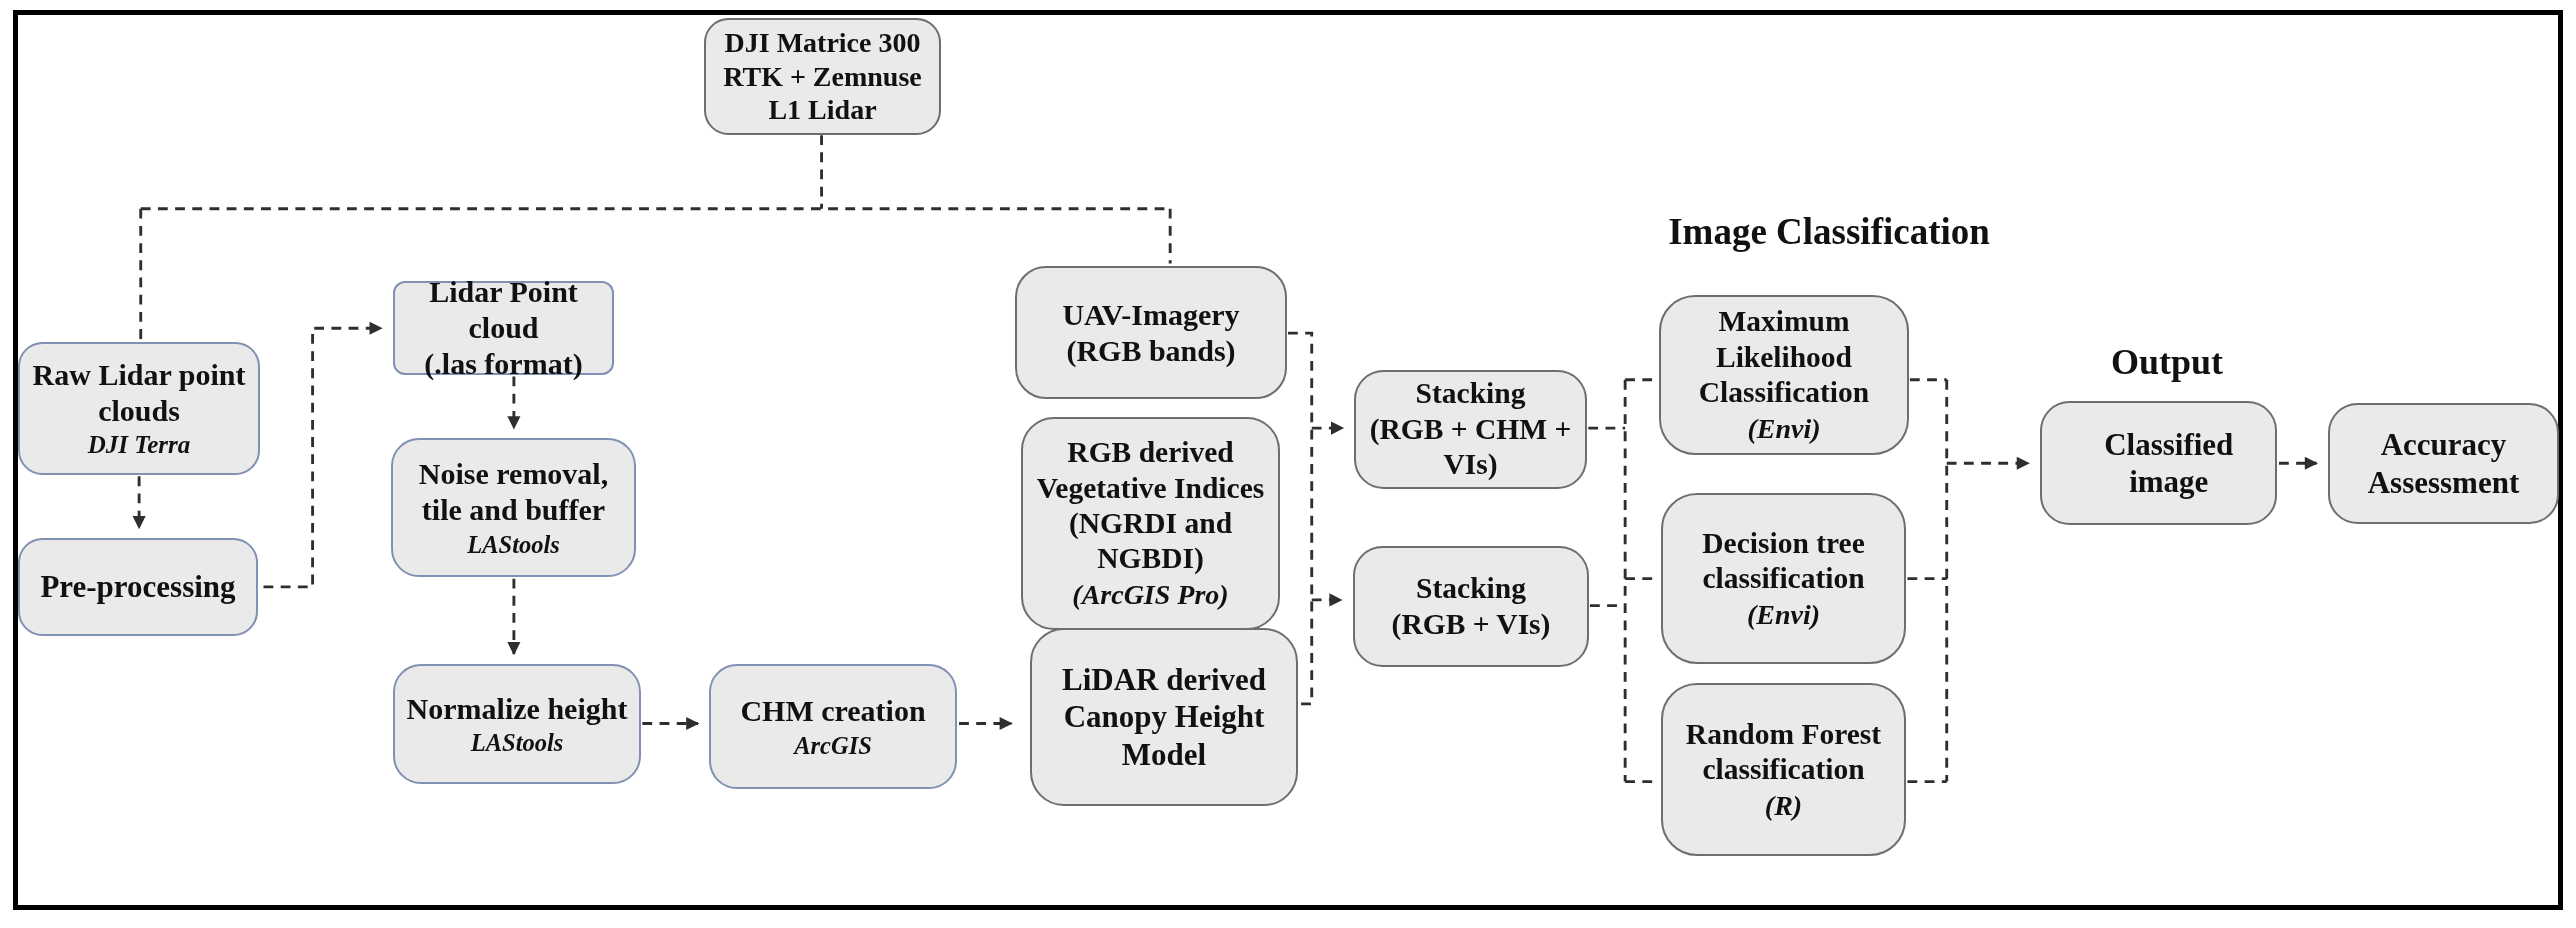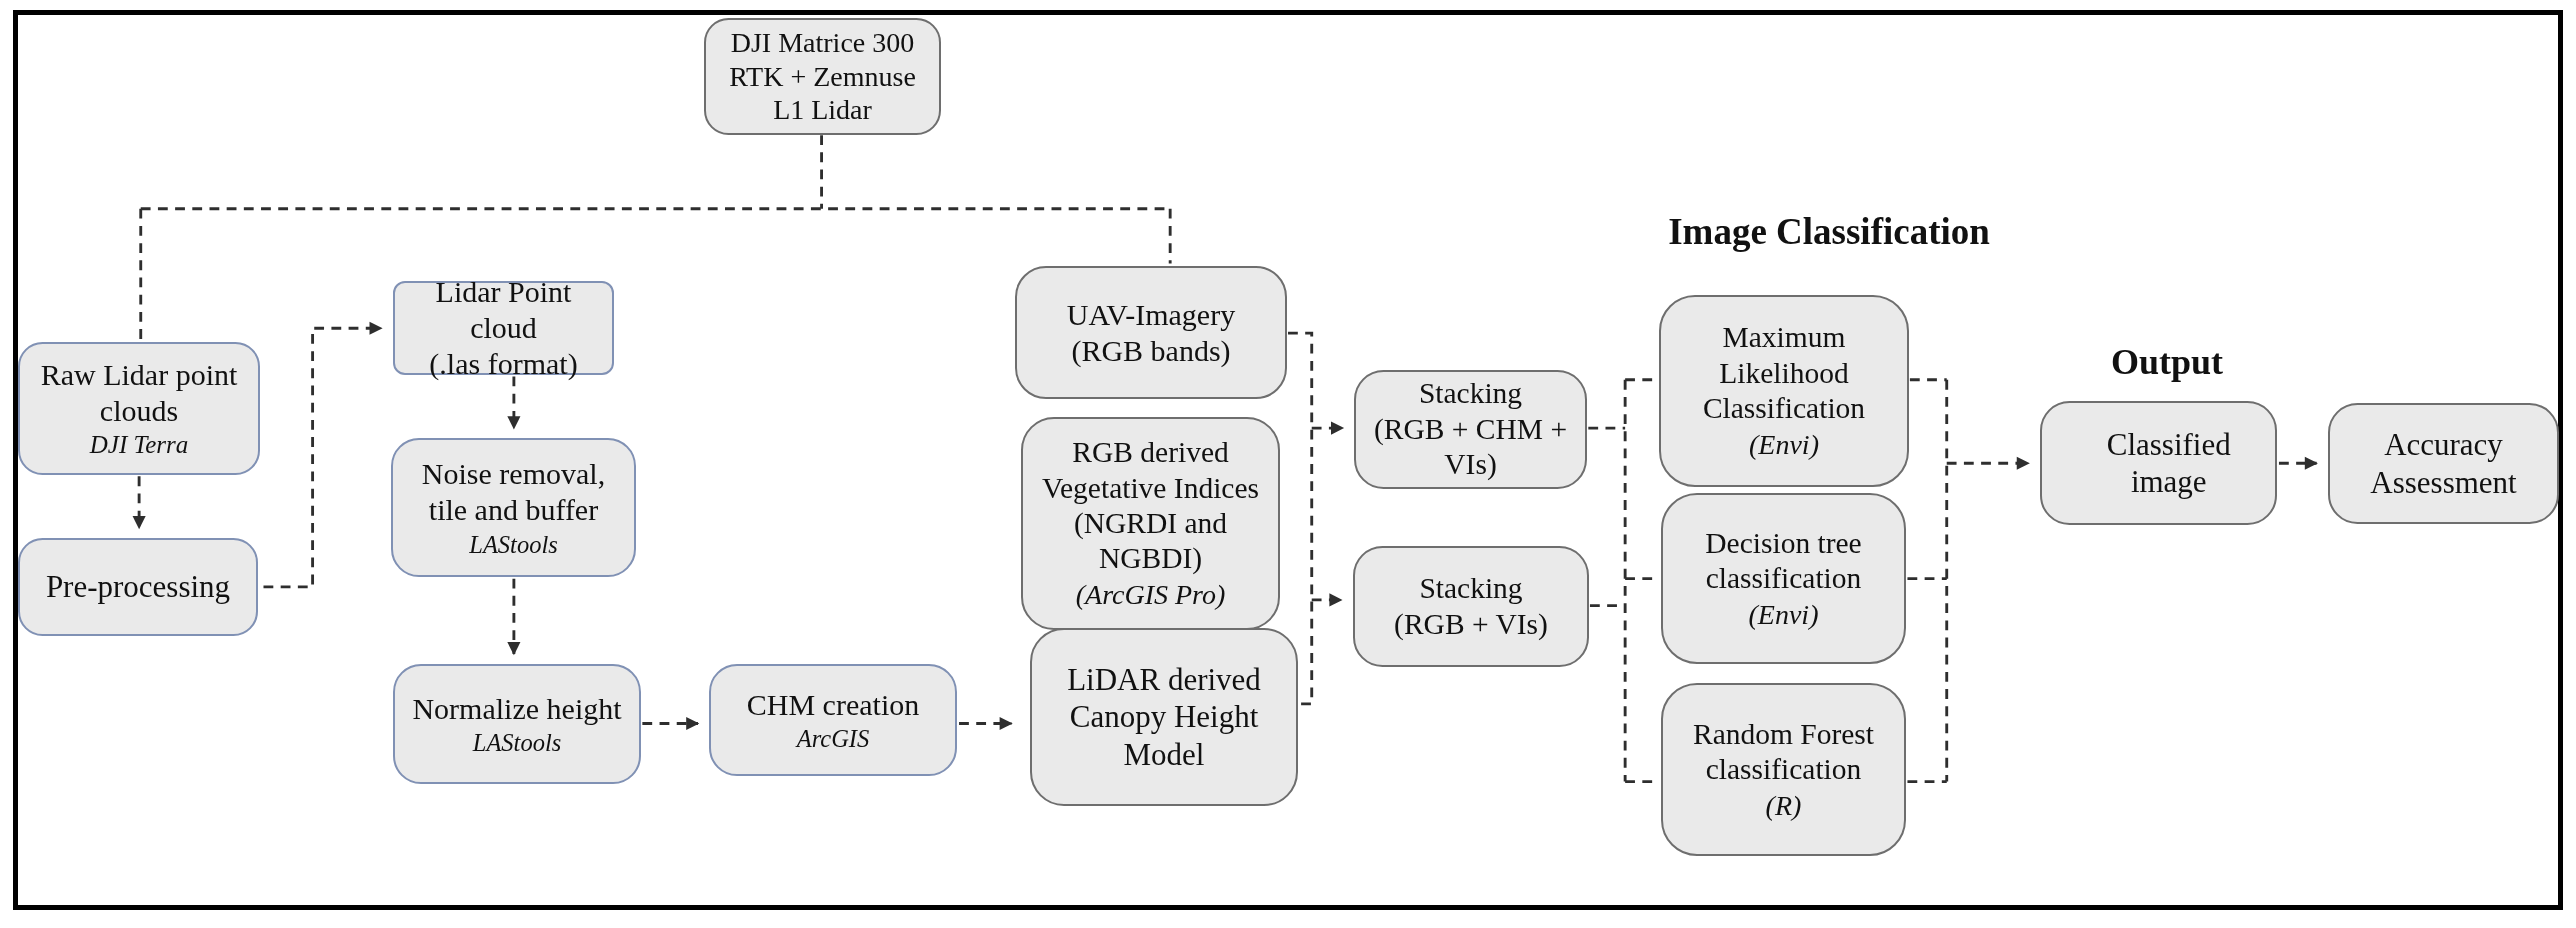--- a/index.html
+++ b/index.html
@@ -20,21 +20,21 @@
   .node{
     position:absolute;
     box-sizing:border-box;
     background:#eaeaea;
     display:flex;
     flex-direction:column;
     align-items:center;
     justify-content:center;
     text-align:center;
     color:#111111;
-    font-weight:normal;
+    font-weight:bold;
     line-height:1.2;
     padding:3.3px 6.5px;
   }
   .node.blue{border:2px solid #8091b4;}
   .node.gray{border:2px solid #6e6e6e;}
   .node .sub{font-style:italic;margin-top:1.6px;}
   .sec-title{
     position:absolute;
     transform:translate(-50%,-50%);
     font-weight:bold;
@@ -105,21 +105,21 @@
       </div>
       <div class="node blue" style="left: 391px; top: 438px; width: 245px; height: 139px; border-radius: 28px; font-size: 30px;">
         <div>Noise removal,</div>
         <div>tile and buffer</div>
         <div class="sub" style="font-size: 24.5px;">LAStools</div>
       </div>
       <div class="node blue" style="left: 393px; top: 664px; width: 248px; height: 120px; border-radius: 28px; font-size: 30px;">
         <div>Normalize height</div>
         <div class="sub" style="font-size: 24.5px;">LAStools</div>
       </div>
-      <div class="node blue" style="left: 709px; top: 664px; width: 248px; height: 112px; border-radius: 28px; font-size: 30px; text-align: right;">
+      <div class="node blue" style="left: 709px; top: 664px; width: 248px; height: 125px; border-radius: 28px; font-size: 30px; text-align: right;">
         <div>CHM creation</div>
         <div class="sub" style="font-size: 24.5px;">ArcGIS</div>
       </div>
       <div class="node gray" style="left: 1015px; top: 266px; width: 272px; height: 133px; border-radius: 31px; font-size: 30px;">
         <div>UAV-Imagery</div>
         <div>(RGB bands)</div>
       </div>
       <div class="node gray" style="left: 1021px; top: 417px; width: 259px; height: 213px; border-radius: 33px; font-size: 29.5px;">
         <div>RGB derived</div>
         <div>Vegetative Indices</div>
@@ -134,21 +134,21 @@
       </div>
       <div class="node gray" style="left: 1354px; top: 370px; width: 233px; height: 119px; border-radius: 29.5px; font-size: 29.5px;">
         <div>Stacking</div>
         <div>(RGB + CHM +</div>
         <div>VIs)</div>
       </div>
       <div class="node gray" style="left: 1353px; top: 546px; width: 236px; height: 121px; border-radius: 29.5px; font-size: 29.5px;">
         <div>Stacking</div>
         <div>(RGB + VIs)</div>
       </div>
-      <div class="node gray" style="left: 1659px; top: 295px; width: 250px; height: 192px; border-radius: 36px; font-size: 29.5px;">
+      <div class="node gray" style="left: 1659px; top: 295px; width: 250px; height: 160px; border-radius: 36px; font-size: 29.5px;">
         <div>Maximum</div>
         <div>Likelihood</div>
         <div>Classification</div>
         <div class="sub" style="font-size: 28px;">(Envi)</div>
       </div>
       <div class="node gray" style="left: 1661px; top: 493px; width: 245px; height: 171px; border-radius: 36px; font-size: 29.5px;">
         <div>Decision tree</div>
         <div>classification</div>
         <div class="sub" style="font-size: 28px;">(Envi)</div>
       </div>

